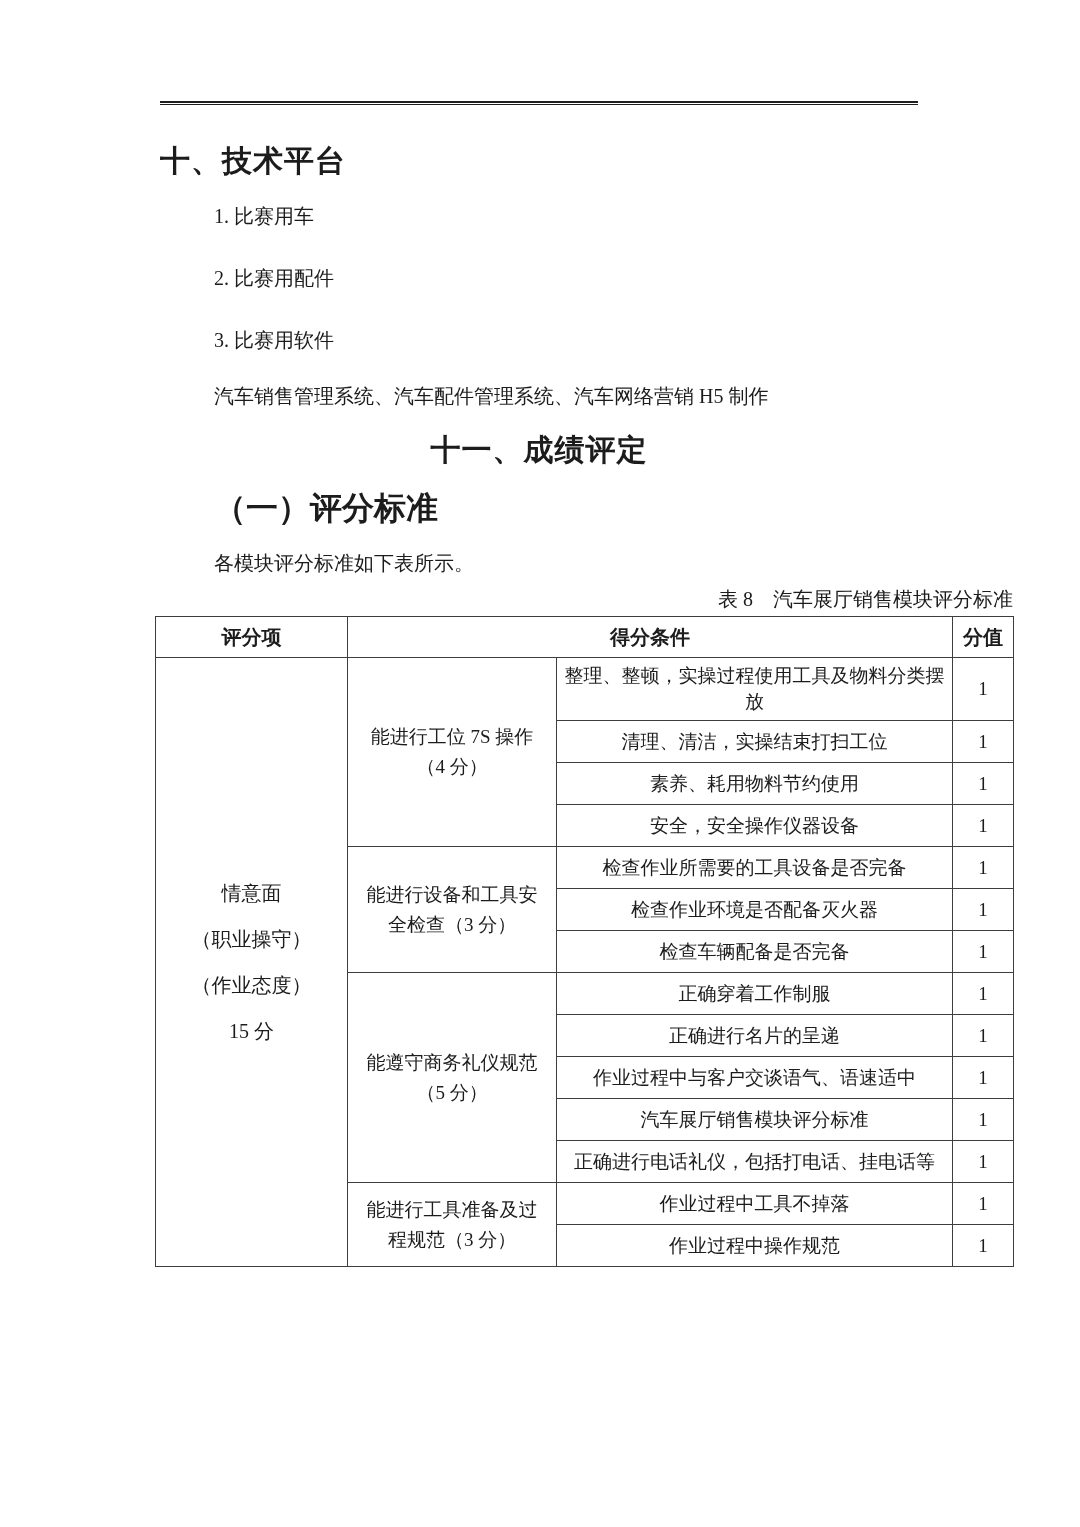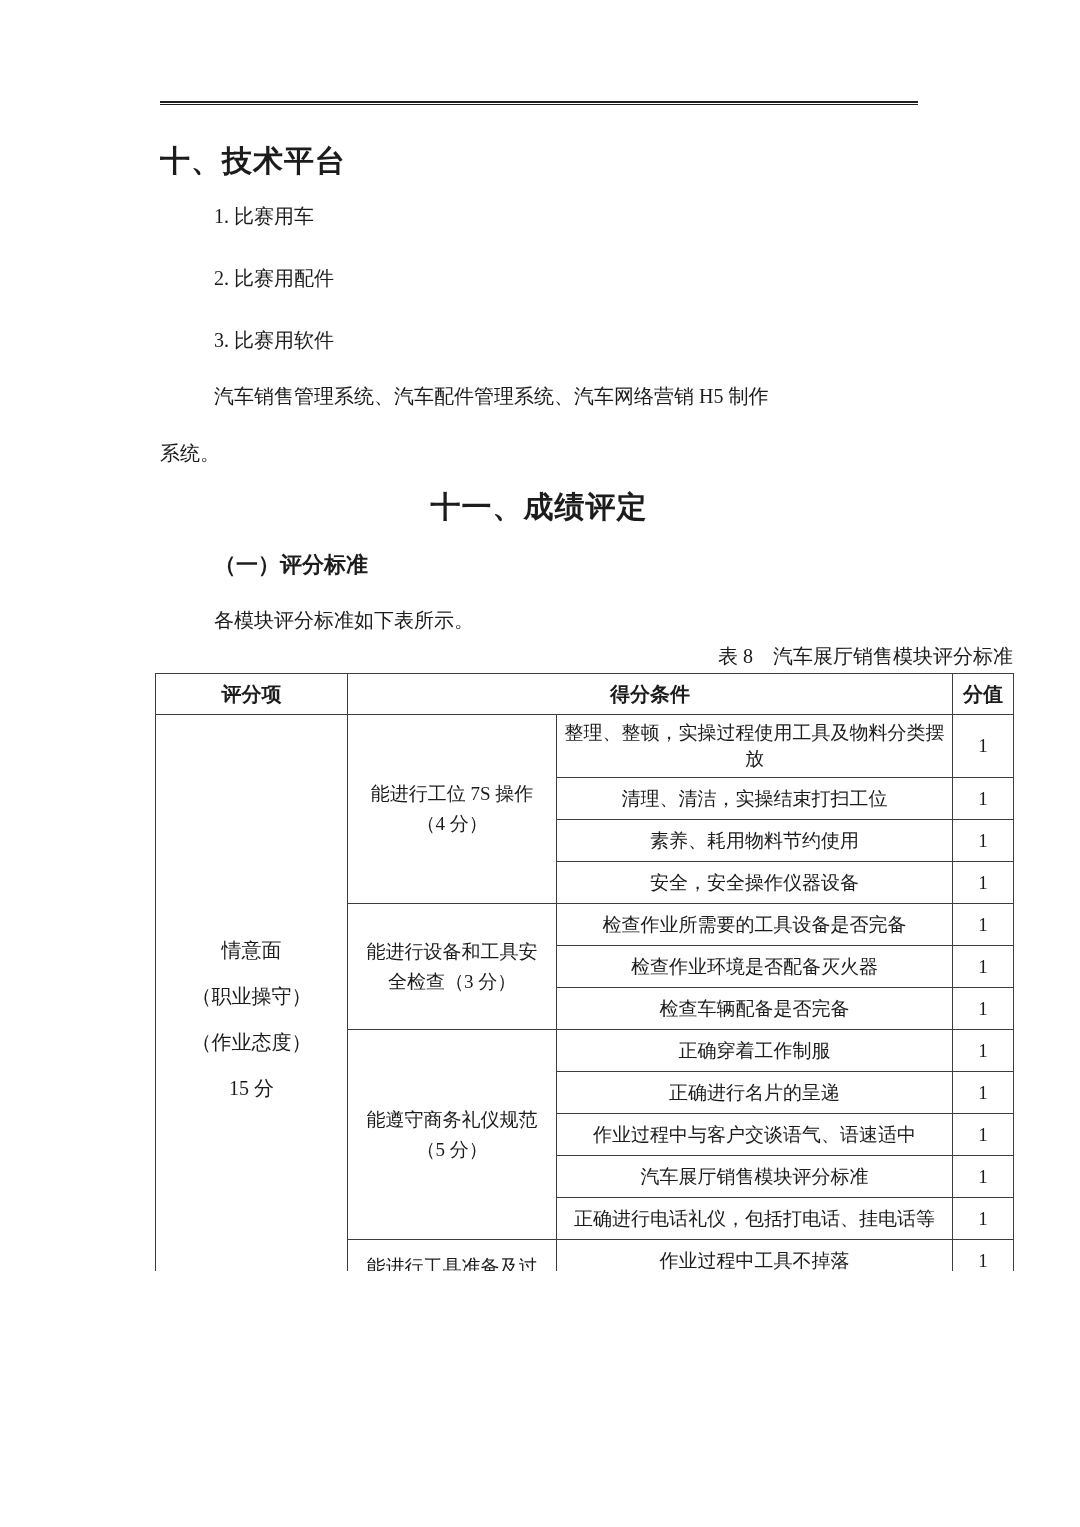--- a/index.html
+++ b/index.html
@@ -16,21 +16,21 @@
     height:1px;
     border-top:2px solid #1f1f1f;
     border-bottom:1px solid #1f1f1f;
   }
   .h-main {
     font-size:30px; font-weight:bold; line-height:36px; letter-spacing:1px;
     margin:38px 162px 0 160px;
   }
   .h-main.second { margin-top:20px;text-align:center; }
   .h-sub {
-    font-size:22px; font-weight:bold; line-height:32px;
+    font-size:32px; font-weight:bold; line-height:32px;
     margin:24px 162px 0 160px; padding-left:54px;
   }
   .body-line {
     font-size:20px; line-height:32px;
     margin:0 162px 0 160px;
   }
   .indent { padding-left:54px; }
   .mt-item1 { margin-top:21px; }
   .mt-item  { margin-top:30px; }
   .mt-para  { margin-top:28px; }
@@ -78,21 +78,20 @@
 <div class="page">
 
   <div class="header-rule"></div>
 
   <div class="h-main">十、技术平台</div>
 
   <div class="body-line indent mt-item1">1. 比赛用车</div>
   <div class="body-line indent mt-item">2. 比赛用配件</div>
   <div class="body-line indent mt-item">3. 比赛用软件</div>
   <div class="body-line indent mt-soft1">汽车销售管理系统、汽车配件管理系统、汽车网络营销 H5 制作</div>
-  <div class="body-line mt-soft2">系统。</div>
 
   <div class="h-main second">十一、成绩评定</div>
   <div class="h-sub">（一）评分标准</div>
   <div class="body-line indent mt-intro">各模块评分标准如下表所示。</div>
 
   <div class="table-caption">表 8　汽车展厅销售模块评分标准</div>
 
   <table class="score-table">
     <colgroup>
       <col style="width:192px">

